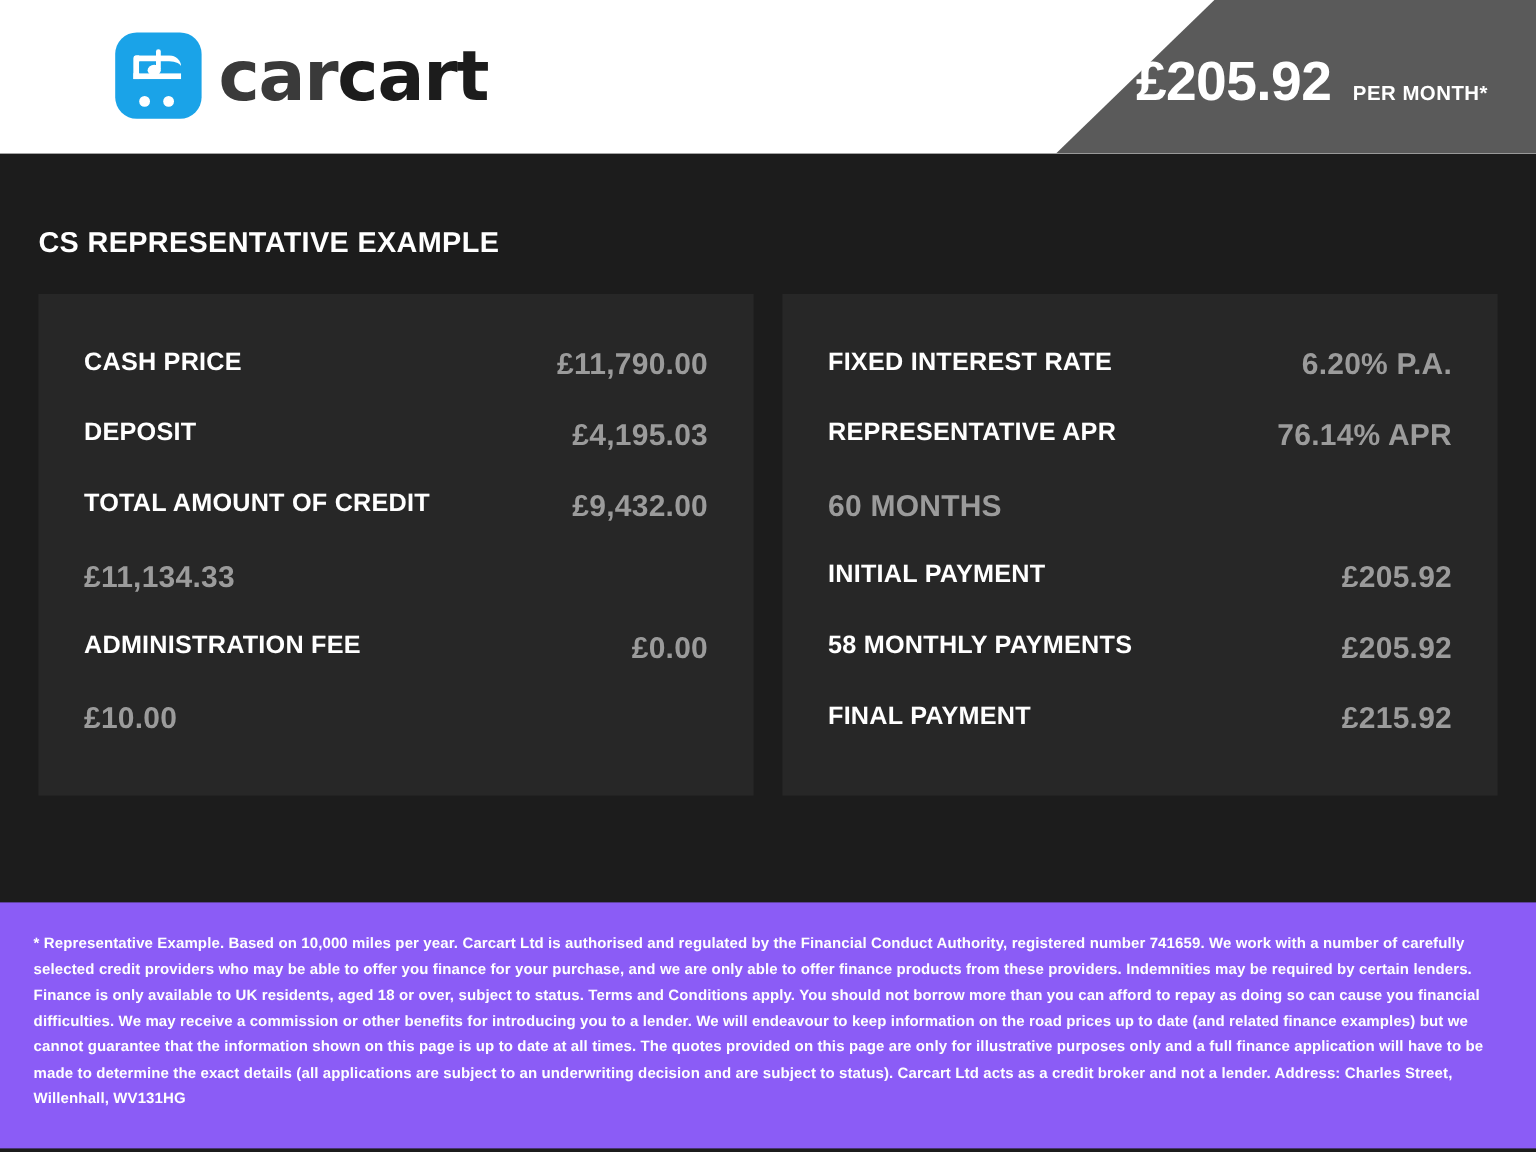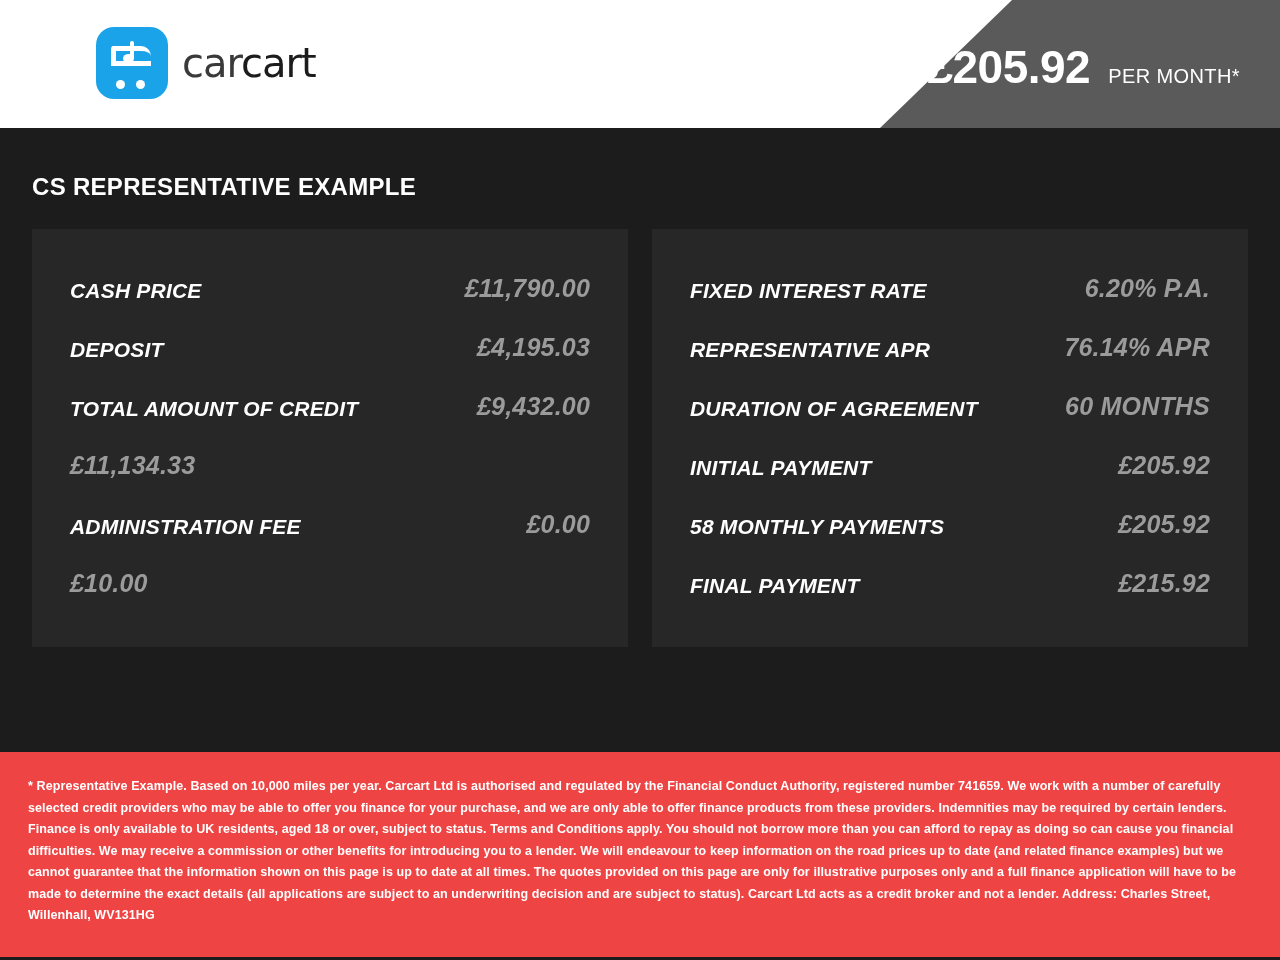--- a/index.html
+++ b/index.html
@@ -83,51 +83,51 @@
     content: "";
     position: absolute;
     left: -7px;
     top: 13px;
     width: 11px;
     height: 9px;
     background: #ffffff;
     border-radius: 50%;
   }
   .logo-text {
-    font-size: 40px;
-    font-weight: 400;
+    font-size: 58px;
+    font-weight: 700;
     color: #3a3a3a;
     letter-spacing: -1px;
     font-family: "DejaVu Sans", sans-serif;
   }
   .logo-text .cart { color: #1c1c1c; }
   .price-block {
     position: absolute;
     right: 40px;
     top: 40px;
     display: flex;
     align-items: baseline;
     gap: 18px;
     color: #ffffff;
   }
   .price-amount {
     font-size: 46px;
     font-weight: bold;
     letter-spacing: -0.5px;
   }
   .price-period {
-    font-size: 20px;
-    font-weight: normal;
+    font-size: 17px;
+    font-weight: bold;
     letter-spacing: 0.4px;
   }
 
   
   .content {
     position: relative;
-    padding: 0 32px;
+    padding: 16px 32px;
   }
   .section-title {
     color: #ffffff;
     font-size: 24px;
     font-weight: bold;
     letter-spacing: 0.3px;
     padding: 45px 0 0 0;
   }
   .panels {
     display: flex;
@@ -135,44 +135,43 @@
     margin-top: 28px;
   }
   .panel {
     flex: 1;
     background: #272727;
     padding: 30px 38px 34px 38px;
   }
   .row {
     display: flex;
     justify-content: space-between;
-    align-items: flex-end;
+    align-items: flex-start;
     padding: 15px 0;
-    font-style: italic;
   }
   .row-label {
     color: #ffffff;
     font-size: 21px;
     font-weight: bold;
     letter-spacing: 0.2px;
   }
   .row-value {
     color: #9b9b9b;
     font-size: 25px;
     font-weight: bold;
     letter-spacing: 0.2px;
   }
 
   
   .footer {
     position: absolute;
     left: 0;
     right: 0;
     top: 752px;
-    background: #ef4444;
+    background: #8b5cf6;
     padding: 24px 28px 30px 28px;
     min-height: 166px;
   }
   .footer-text {
     color: #ffffff;
     font-size: 12.5px;
     font-weight: bold;
     line-height: 1.72;
     letter-spacing: 0.1px;
   }
@@ -236,21 +235,20 @@
       <div class="panel">
         <div class="row">
           <span class="row-label">FIXED INTEREST RATE</span>
           <span class="row-value">6.20% P.A.</span>
         </div>
         <div class="row">
           <span class="row-label">REPRESENTATIVE APR</span>
           <span class="row-value">76.14% APR</span>
         </div>
         <div class="row">
-          <span class="row-label">DURATION OF AGREEMENT</span>
           <span class="row-value">60 MONTHS</span>
         </div>
         <div class="row">
           <span class="row-label">INITIAL PAYMENT</span>
           <span class="row-value">£205.92</span>
         </div>
         <div class="row">
           <span class="row-label">58 MONTHLY PAYMENTS</span>
           <span class="row-value">£205.92</span>
         </div>

